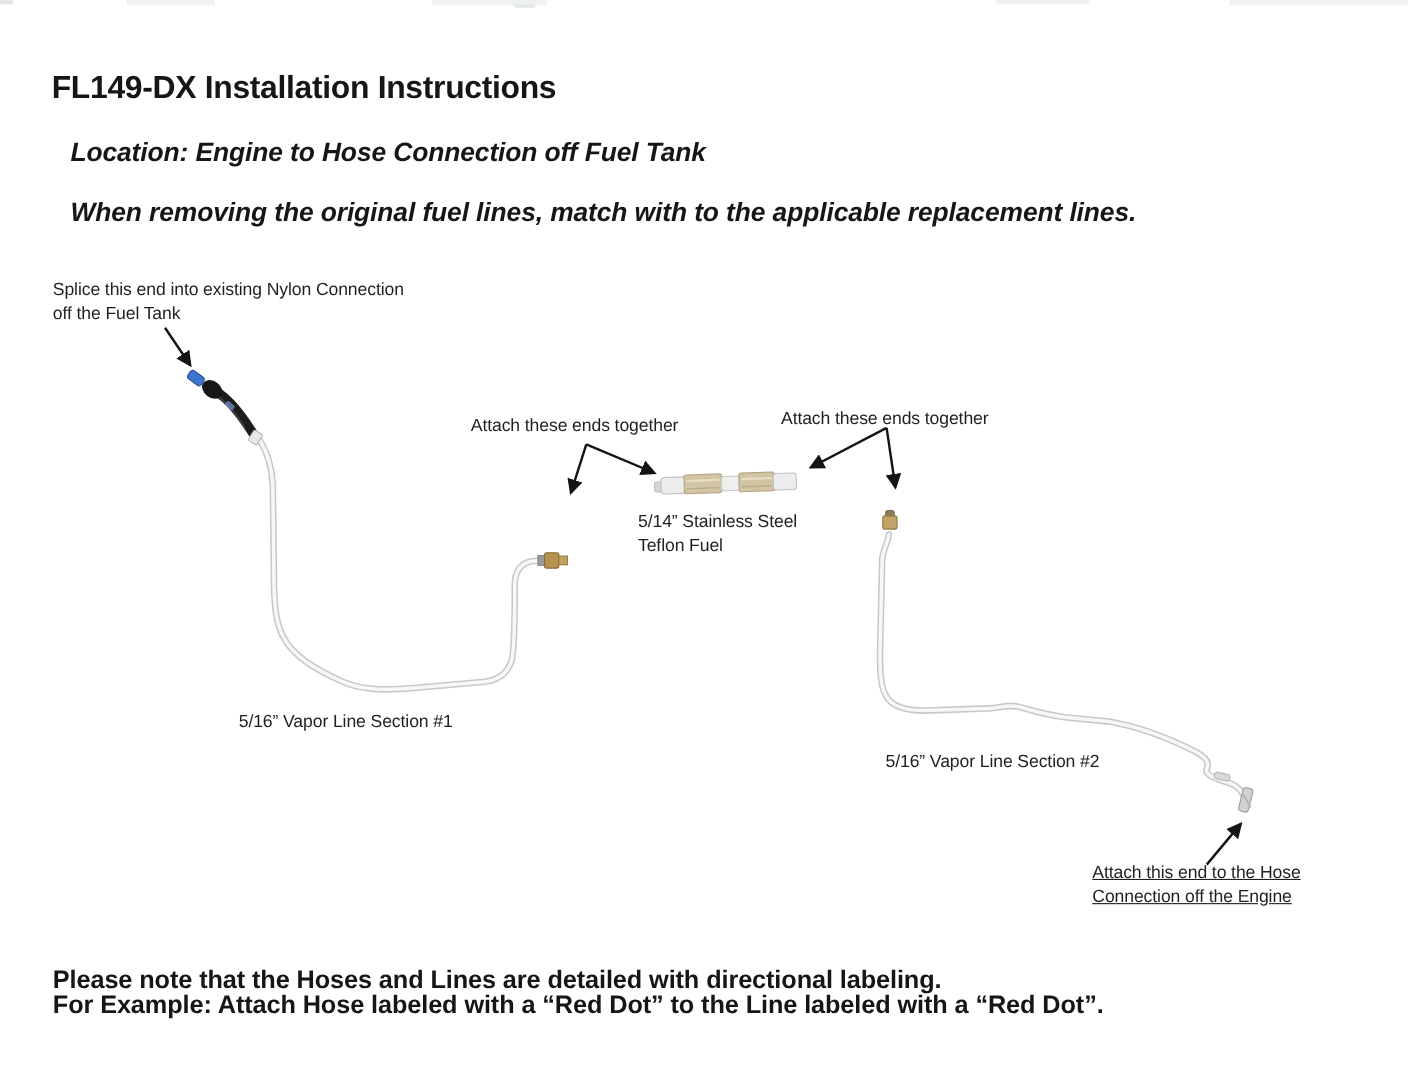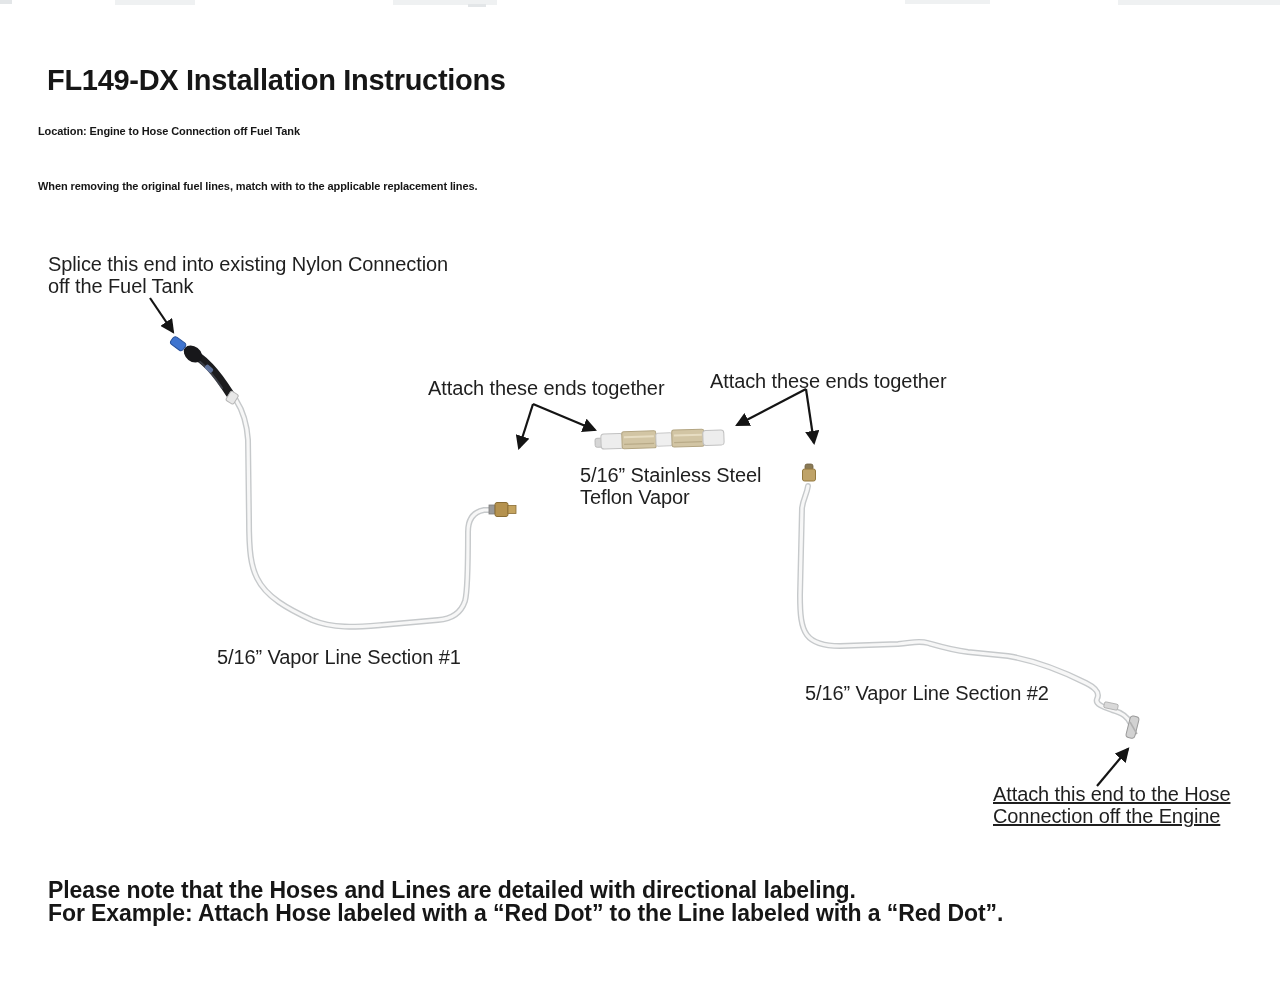--- a/index.html
+++ b/index.html
@@ -9,26 +9,27 @@
   }
   
   .top-bar{position:absolute;top:0;height:5px;background:#eff1f2;}
   .top-bar.tiny{background:#e3e6e8;}
   
   .title{
     position:absolute;left:47px;top:64px;
     font-size:29px;font-weight:bold;letter-spacing:-0.3px;color:#161616;text-align:right;
   }
   .lead{
-    position:absolute;left:38px;font-size:11px;font-weight:bold;color:#161616;
+    position:absolute;left:64px;font-size:24px;font-weight:bold;color:#161616;
     letter-spacing:-0.1px;
+    font-style:italic;
   }
   
   .note{
-    position:absolute;font-size:20px;font-weight:400;color:#1f1f1f;
+    position:absolute;font-size:16px;font-weight:400;color:#1f1f1f;
     line-height:22px;letter-spacing:-0.1px;white-space:nowrap;
   }
   .footer-note{
     position:absolute;left:48px;font-size:23px;font-weight:bold;color:#161616;
     line-height:23px;letter-spacing:-0.1px;white-space:nowrap;
   }
   svg{position:absolute;left:0;top:0;}
 </style>
 </head>
 <body>
@@ -127,22 +128,22 @@
 <div class="note" style="left:48px;top:253px;">
   <div>Splice this end into existing Nylon Connection</div>
   <div>off the Fuel Tank</div>
 </div>
 
 <div class="note" style="left:428px;top:377px;">Attach these ends together</div>
 
 <div class="note" style="left:710px;top:370px;">Attach these ends together</div>
 
 <div class="note" style="left:580px;top:464px;">
-  <div>5/16” Stainless Steel</div>
-  <div>Teflon Vapor</div>
+  <div>5/14” Stainless Steel</div>
+  <div>Teflon Fuel</div>
 </div>
 
 <div class="note" style="left:217px;top:646px;">5/16” Vapor Line Section #1</div>
 
 <div class="note" style="left:805px;top:682px;">5/16” Vapor Line Section #2</div>
 
 <div class="note" style="left:993px;top:783px;text-decoration:underline;">
   <div>Attach this end to the Hose</div>
   <div>Connection off the Engine</div>
 </div>

